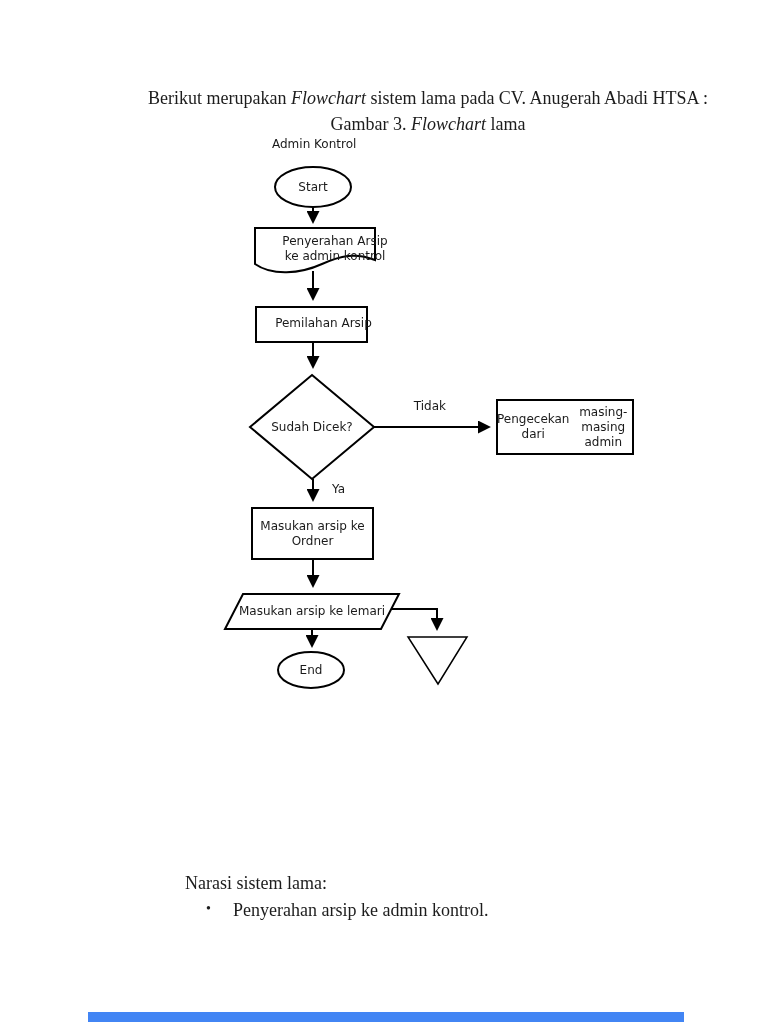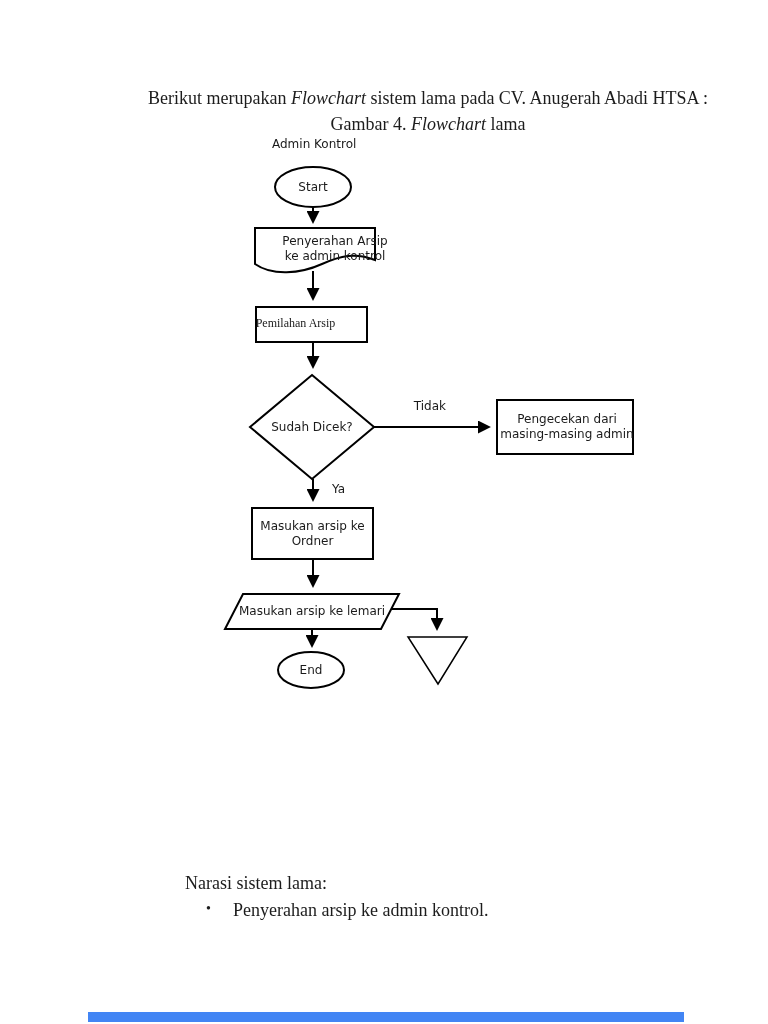--- a/index.html
+++ b/index.html
@@ -27,21 +27,21 @@
   .page-bar{left:88px;top:1012px;width:596px;height:10px;background:#4285f4;}
 </style>
 </head>
 <body>
 
 <div class="abs doc-text intro-block">
   <div>
     <span>Berikut merupakan </span><span class="em">Flowchart</span><span> sistem lama pada CV. Anugerah Abadi HTSA :</span>
   </div>
   <div>
-    <span>Gambar 4. </span><span class="em">Flowchart</span><span> lama</span>
+    <span>Gambar 3. </span><span class="em">Flowchart</span><span> lama</span>
   </div>
 </div>
 
 <svg class="abs" style="left:0;top:0;" width="768" height="1024" viewBox="0 0 768 1024">
   <defs>
     <marker id="arrow" viewBox="0 0 10 10" refX="8.5" refY="5" markerWidth="6.5" markerHeight="6.5" orient="auto-start-reverse">
       <path d="M0,0 L10,5 L0,10 z" fill="#000"></path>
     </marker>
   </defs>
 
@@ -67,27 +67,27 @@
 
 <div class="abs fc-label" style="left:272px;top:137px;font-size:12px;">Admin Kontrol</div>
 
 <div class="abs fc-label node-label" style="left:275px;top:167px;width:76px;height:40px;">Start</div>
 
 <div class="abs fc-label node-label" style="left:255px;top:230px;width:120px;height:38px;flex-direction:column;margin-left:20px;">
   <div>Penyerahan Arsip</div>
   <div>ke admin kontrol</div>
 </div>
 
-<div class="abs fc-label node-label" style="left:240px;top:307px;width:111px;height:32px;font-family:Liberation Serif, serif;">Pemilahan Arsip</div>
+<div class="abs fc-label node-label" style="left:268px;top:307px;width:111px;height:32px;">Pemilahan Arsip</div>
 
 <div class="abs fc-label node-label" style="left:250px;top:375px;width:124px;height:104px;">Sudah Dicek?</div>
 
 <div class="abs fc-label" style="left:398px;top:399px;width:48px;text-align:right;">Tidak</div>
 
-<div class="abs fc-label node-label" style="left:497px;top:400px;width:140px;height:54px;flex-direction:column;">
+<div class="abs fc-label node-label" style="left:497px;top:400px;width:140px;height:54px;">
   <div>Pengecekan dari</div>
   <div>masing-masing admin</div>
 </div>
 
 <div class="abs fc-label" style="left:332px;top:482px;">Ya</div>
 
 <div class="abs fc-label node-label" style="left:252px;top:508px;width:121px;height:51px;flex-direction:column;">
   <div>Masukan arsip ke</div>
   <div>Ordner</div>
 </div>

